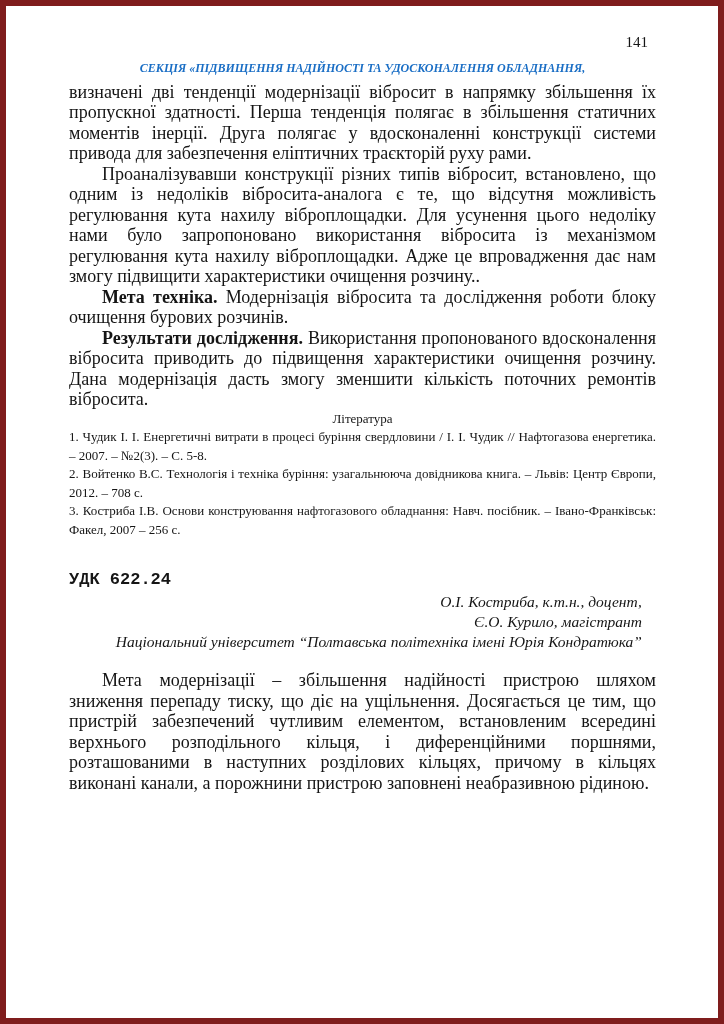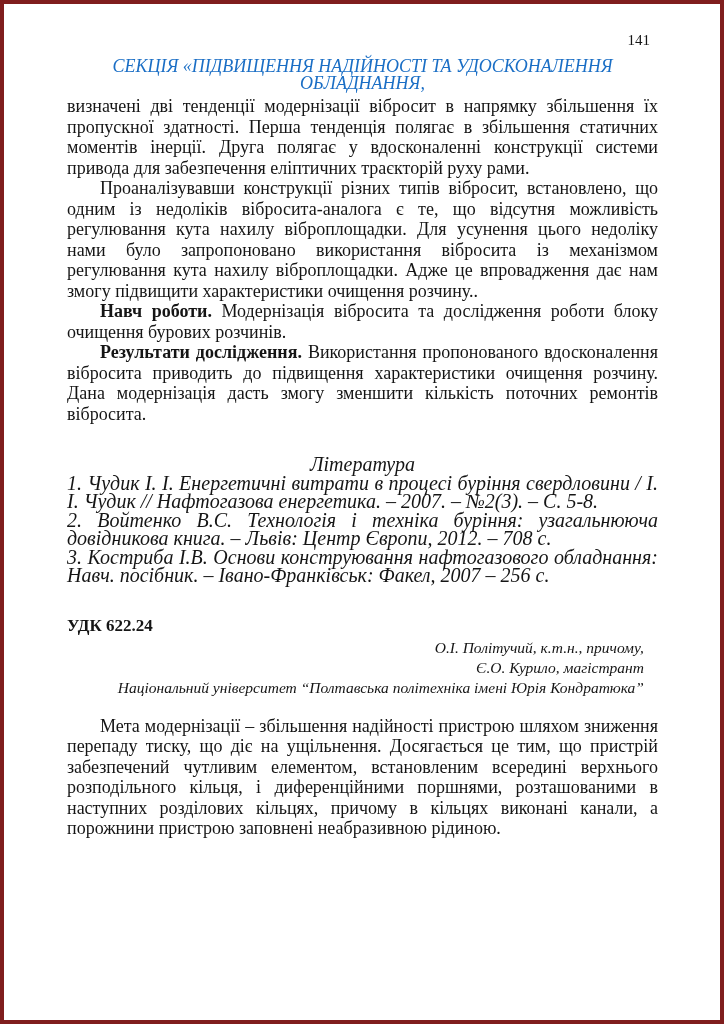--- a/index.html
+++ b/index.html
@@ -6,76 +6,76 @@
     margin: 0;
     padding: 0;
     background: #ffffff;
   }
   .page {
     position: relative;
     width: 724px;
     height: 1024px;
     box-sizing: border-box;
     background: #ffffff;
-    border: 4px solid #7f1d1d;
+    border: 6px solid #7f1d1d;
     font-family: "Liberation Serif", serif;
     color: #151515;
     padding: 28px 62px 0 63px;
     overflow: hidden;
   }
   .page-number {
     text-align: right;
     font-size: 15px;
     line-height: 17px;
     padding-right: 8px;
     margin-bottom: 9px;
   }
   .section-header {
     text-align: center;
-    font-weight: normal;
+    font-weight: bold;
     font-style: italic;
-    font-size: 18px;
+    font-size: 12px;
     line-height: 16.5px;
     color: #1a6ec5;
   }
   .body-text {
     font-size: 18px;
     line-height: 20.5px;
     text-align: justify;
   }
   .body-text p {
     margin: 0;
     text-indent: 33px;
   }
   .body-text p.no-indent {
     text-indent: 0;
   }
   .body-text .lead {
     font-weight: bold;
   }
   .block-1 { margin-top: 5px; }
   .literature {
-    margin-top: 31px;
-    font-style: italic;
-    font-size: 20px;
+    margin-top: 0;
+    font-size: 13px;
     line-height: 18.5px;
     text-align: justify;
   }
   .literature-heading {
     text-align: center;
     margin: 0 0 1px 0;
   }
   .literature p {
     margin: 0;
   }
   .udc {
     margin-top: 31px;
     font-weight: bold;
     font-size: 17px;
     line-height: 20px;
+    font-family: Liberation Mono, monospace;
   }
   .authors {
     margin-top: 2px;
     font-style: italic;
     font-size: 15.5px;
     line-height: 20px;
     text-align: right;
     padding-right: 14px;
   }
   .article-title {
@@ -94,35 +94,35 @@
 
   <div class="page-number">141</div>
 
   <div class="section-header" style="color: rgb(26, 110, 197);">
     <div>СЕКЦІЯ «ПІДВИЩЕННЯ НАДІЙНОСТІ ТА УДОСКОНАЛЕННЯ ОБЛАДНАННЯ,</div>
   </div>
 
   <div class="body-text block-1">
     <p class="no-indent"><span class="lead"></span><span>визначені дві тенденції модернізації вібросит в напрямку збільшення їх пропускної здатності. Перша тенденція полягає в збільшення статичних моментів інерції. Друга полягає у вдосконаленні конструкції системи привода для забезпечення еліптичних траєкторій руху рами.</span></p>
     <p><span class="lead"></span><span>Проаналізувавши конструкції різних типів вібросит, встановлено, що одним із недоліків вібросита-аналога є те, що відсутня можливість регулювання кута нахилу віброплощадки. Для усунення цього недоліку нами було запропоновано використання вібросита із механізмом регулювання кута нахилу віброплощадки. Адже це впровадження дає нам змогу підвищити характеристики очищення розчину..</span></p>
-    <p><span class="lead">Навч роботи.</span><span> Модернізація вібросита та дослідження роботи блоку очищення бурових розчинів.</span></p>
+    <p><span class="lead">Мета техніка.</span><span> Модернізація вібросита та дослідження роботи блоку очищення бурових розчинів.</span></p>
     <p><span class="lead">Результати дослідження.</span><span> Використання пропонованого вдосконалення вібросита приводить до підвищення характеристики очищення розчину. Дана модернізація дасть змогу зменшити кількість поточних ремонтів вібросита.</span></p>
   </div>
 
   <div class="literature">
     <p class="literature-heading">Література</p>
     <p>1. Чудик І. І. Енергетичні витрати в процесі буріння свердловини / І. І. Чудик // Нафтогазова енергетика. – 2007. – №2(3). – С. 5-8.</p>
     <p>2. Войтенко В.С. Технологія і техніка буріння: узагальнююча довідникова книга. – Львів: Центр Європи, 2012. – 708 с.</p>
     <p>3. Костриба І.В. Основи конструювання нафтогазового обладнання: Навч. посібник. – Івано-Франківськ: Факел, 2007 – 256 с.</p>
   </div>
 
   <div class="udc">УДК 622.24</div>
 
   <div class="authors">
-    <div>О.І. Політучий, к.т.н., причому,</div>
+    <div>О.І. Костриба, к.т.н., доцент,</div>
     <div>Є.О. Курило, магістрант</div>
     <div>Національний університет “Полтавська політехніка імені Юрія Кондратюка”</div>
   </div>
 
 
   <div class="body-text block-2">
     <p><span class="lead"></span><span>Мета модернізації – збільшення надійності пристрою шляхом зниження перепаду тиску, що діє на ущільнення. Досягається це тим, що пристрій забезпечений чутливим елементом, встановленим всередині верхнього розподільного кільця, і диференційними поршнями, розташованими в наступних розділових кільцях, причому в кільцях виконані канали, а порожнини пристрою заповнені неабразивною рідиною.</span></p>
   </div>
 
 </div>

